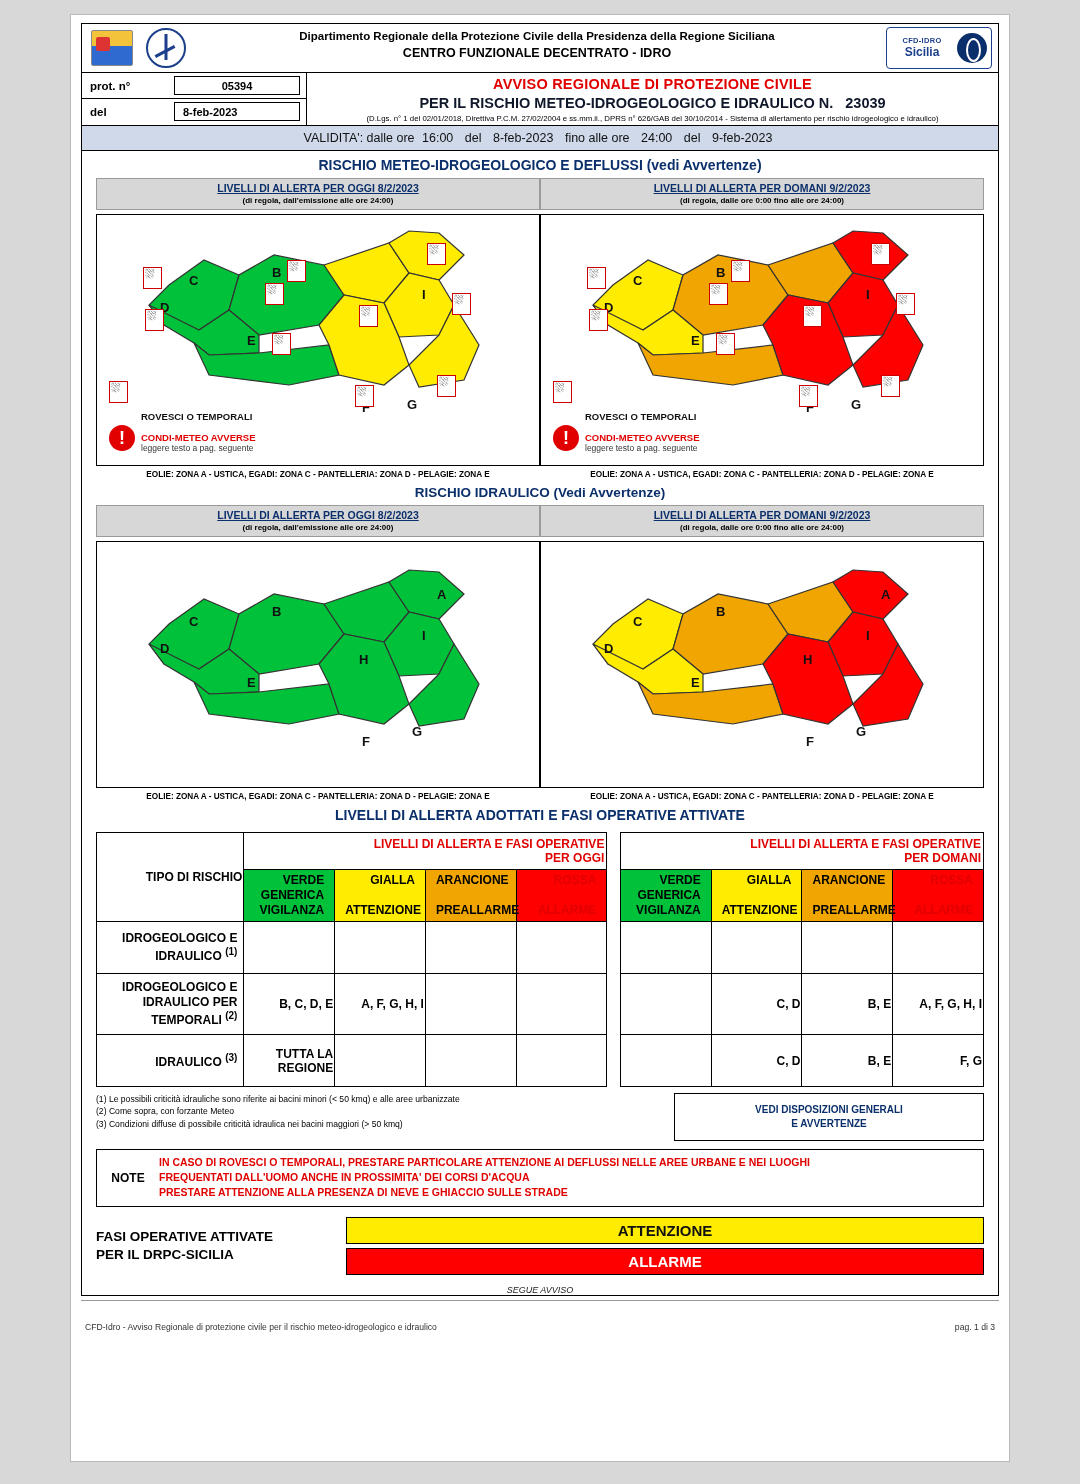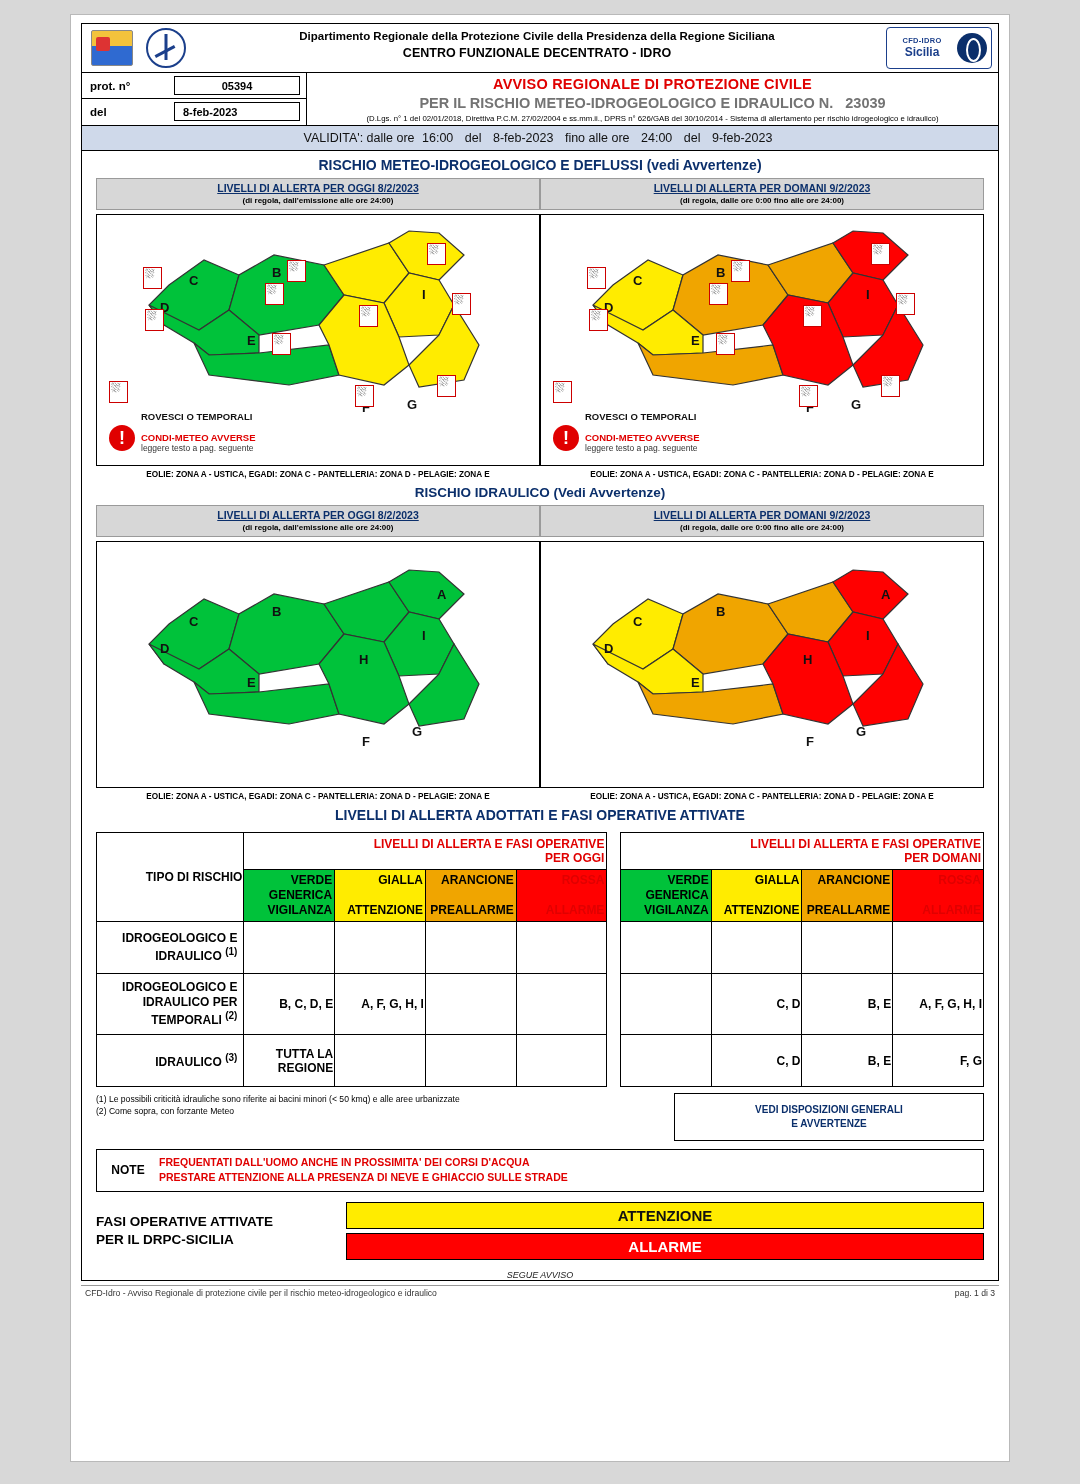--- a/index.html
+++ b/index.html
@@ -37,21 +37,21 @@
   
   .protwrap{display:flex;border-bottom:1px solid #000;}
   .protcol{width:224px;border-right:1px solid #000;}
   .protrow{display:flex;height:25px;align-items:center;}
   .protrow+.protrow{border-top:1px solid #000;}
   .protlbl{width:78px;font-size:11.5px;font-weight:bold;padding-left:8px;}
   .protval{flex:1;border:1px solid #000;margin:2px 6px;height:17px;display:flex;align-items:center;justify-content:center;font-size:11px;font-weight:bold;}
   .protval.left{justify-content:flex-start;padding-left:8px;}
   .titlecol{flex:1;text-align:center;padding:3px 4px 2px;}
   .red-t{color:#e00000;font-weight:bold;font-size:14.5px;letter-spacing:.2px;}
-  .red-t2{color:#737373;font-weight:bold;font-size:14.5px;margin-top:3px;}
+  .red-t2{color:#0f172a;font-weight:bold;font-size:14.5px;margin-top:3px;}
   .law{font-size:7.8px;margin-top:3px;}
   
   .validity{background:#cfd9ea;border-bottom:1px solid #000;text-align:center;font-size:12.5px;font-weight:normal;padding:5px 0;color:#111;}
   .validity .sp{display:inline-block;padding:0 4px;}
   
   .sect{text-align:center;font-weight:bold;font-size:14px;color:#0b2f6b;padding:6px 0 5px;}
   .sect.small{font-size:13.5px;}
   
   .mapsrow{display:flex;justify-content:space-between;padding:0 14px;}
   .mapcol{width:503px;}
@@ -71,21 +71,21 @@
   .warnicon{position:absolute;left:0;bottom:2px;width:26px;height:26px;border-radius:50%;background:#e00000;color:#fff;font-weight:bold;font-size:18px;text-align:center;line-height:26px;}
   .isl-pin{position:absolute;width:17px;height:20px;border:1px solid #c00;background:#fff;left:12px;bottom:62px;}
   .isl-pin:after{content:"⛆";position:absolute;left:1px;top:-1px;font-size:12px;color:#333;}
   .mapfoot{text-align:center;font-size:8.2px;font-weight:bold;margin-top:4px;}
   
   .tblwrap{padding:4px 14px 0;}
   .tbl{width:100%;border-collapse:collapse;table-layout:fixed;}
   .tbl td,.tbl th{border:1px solid #000;font-size:12px;text-align:right;vertical-align:middle;}
   .hdrband{color:#e00000;font-weight:bold;font-size:10px;padding:4px 2px;}
   .riskhdr{font-weight:bold;font-size:11px;}
-  .lv{font-weight:bold;font-size:9px;line-height:1.25;padding:3px 2px;}
+  .lv{font-weight:bold;font-size:9px;line-height:1.25;padding:3px 10px;}
   .verde{background:#00c23a;}
   .gialla{background:#ffec00;}
   .arancione{background:#f0a500;}
   .rossa{background:#ff0000;color:#e00000;}
   .rowlbl{font-weight:bold;font-size:10.5px;text-align:left;padding:6px 6px;line-height:1.25;}
   .cellval{font-weight:bold;font-size:10px;}
   .gap{border:none !important;width:12px;}
   
   .notesrow{display:flex;padding:6px 14px 0;align-items:flex-start;}
   .footnotes{flex:1;font-size:8.6px;line-height:1.45;}
@@ -96,21 +96,21 @@
   
   .fasi{display:flex;margin:10px 14px 0;align-items:center;}
   .fasilbl{width:250px;font-weight:bold;font-size:13.5px;line-height:1.3;}
   .fasidates{width:220px;font-size:11px;font-weight:bold;line-height:2.1;}
   .fasidates span.d{display:inline-block;width:96px;}
   .fasibadges{flex:1;}
   .badge{text-align:center;font-weight:bold;font-size:15px;padding:4px 0;border:1px solid #000;}
   .badge.att{background:#ffec00;color:#111;}
   .badge.all{background:#ff0000;color:#fff;margin-top:4px;}
   .segue{text-align:center;font-style:italic;font-size:9px;margin-top:10px;color:#222;}
-  .docfoot{display:flex;justify-content:space-between;font-size:8.6px;color:#333;border-top:1px solid #999;margin:4px 0 0;padding:2px 4px 0;}
+  .docfoot{display:flex;justify-content:space-between;font-size:8.6px;color:#333;border-top:1px solid #999;margin:4px 0 0;padding:21px 4px 0;}
 </style>
 </head>
 <body>
 
 <div class="page">
  <div class="sheet">
   <div class="doc">
 
    <div class="hdr">
      <div class="hdr-logos">
@@ -450,30 +450,32 @@
          <td class="cellval">F, G</td>
        </tr>
      </tbody>
           </table>
    </div>
 
    <div class="notesrow">
      <div class="footnotes">
        <div>(1) Le possibili criticità idrauliche sono riferite ai bacini minori (&lt; 50 kmq) e alle aree urbanizzate</div>
        <div>(2) Come sopra, con forzante Meteo</div>
+       <div>(3) Condizioni diffuse di possibile criticità idraulica nei bacini maggiori (&gt; 50 kmq)</div>
      </div>
      <div class="vedibox">
        <div>VEDI DISPOSIZIONI GENERALI</div>
        <div>E AVVERTENZE</div>
      </div>
    </div>
 
    <div class="notebox">
      <div class="notelbl">NOTE</div>
      <div class="notetxt">
+       <div>IN CASO DI ROVESCI O TEMPORALI, PRESTARE PARTICOLARE ATTENZIONE AI DEFLUSSI NELLE AREE URBANE E NEI LUOGHI</div>
        <div>FREQUENTATI DALL'UOMO ANCHE IN PROSSIMITA' DEI CORSI D'ACQUA</div>
        <div>PRESTARE ATTENZIONE ALLA PRESENZA DI NEVE E GHIACCIO SULLE STRADE</div>
      </div>
    </div>
 
    <div class="fasi">
      <div class="fasilbl">
        <div>FASI OPERATIVE ATTIVATE</div>
        <div>PER IL DRPC-SICILIA</div>
      </div>

